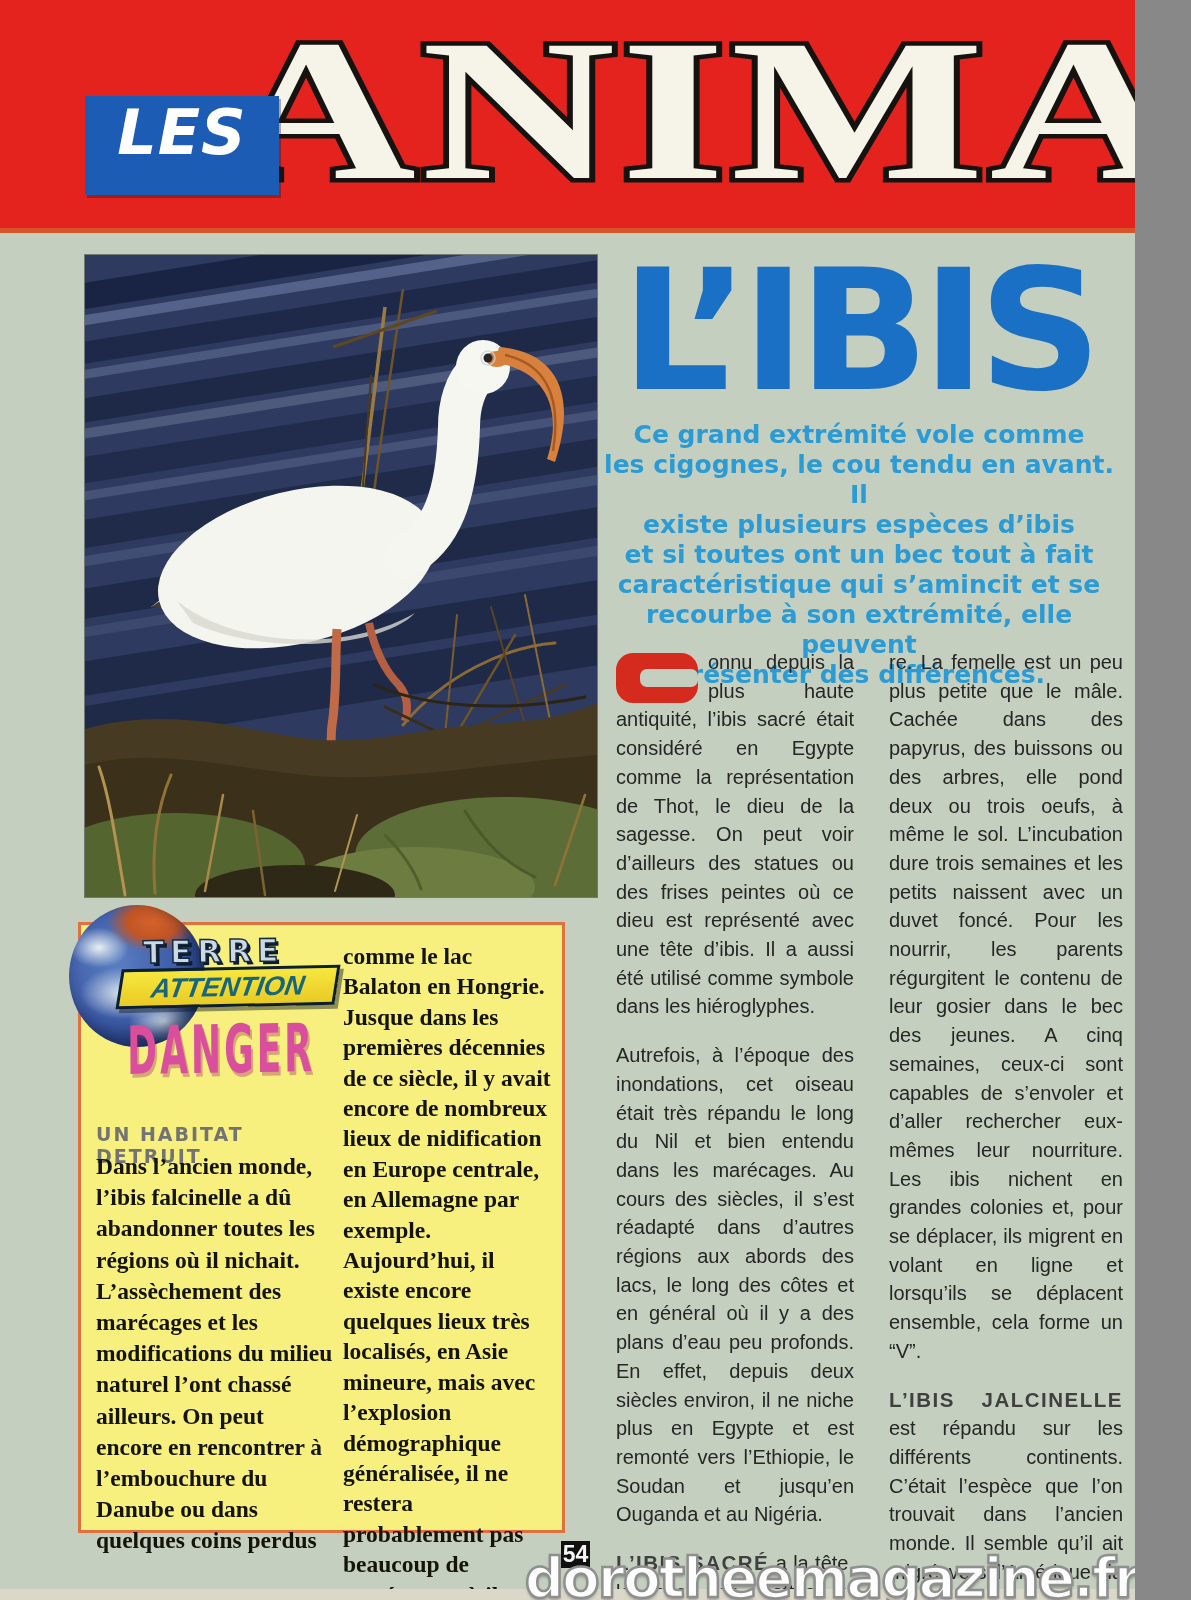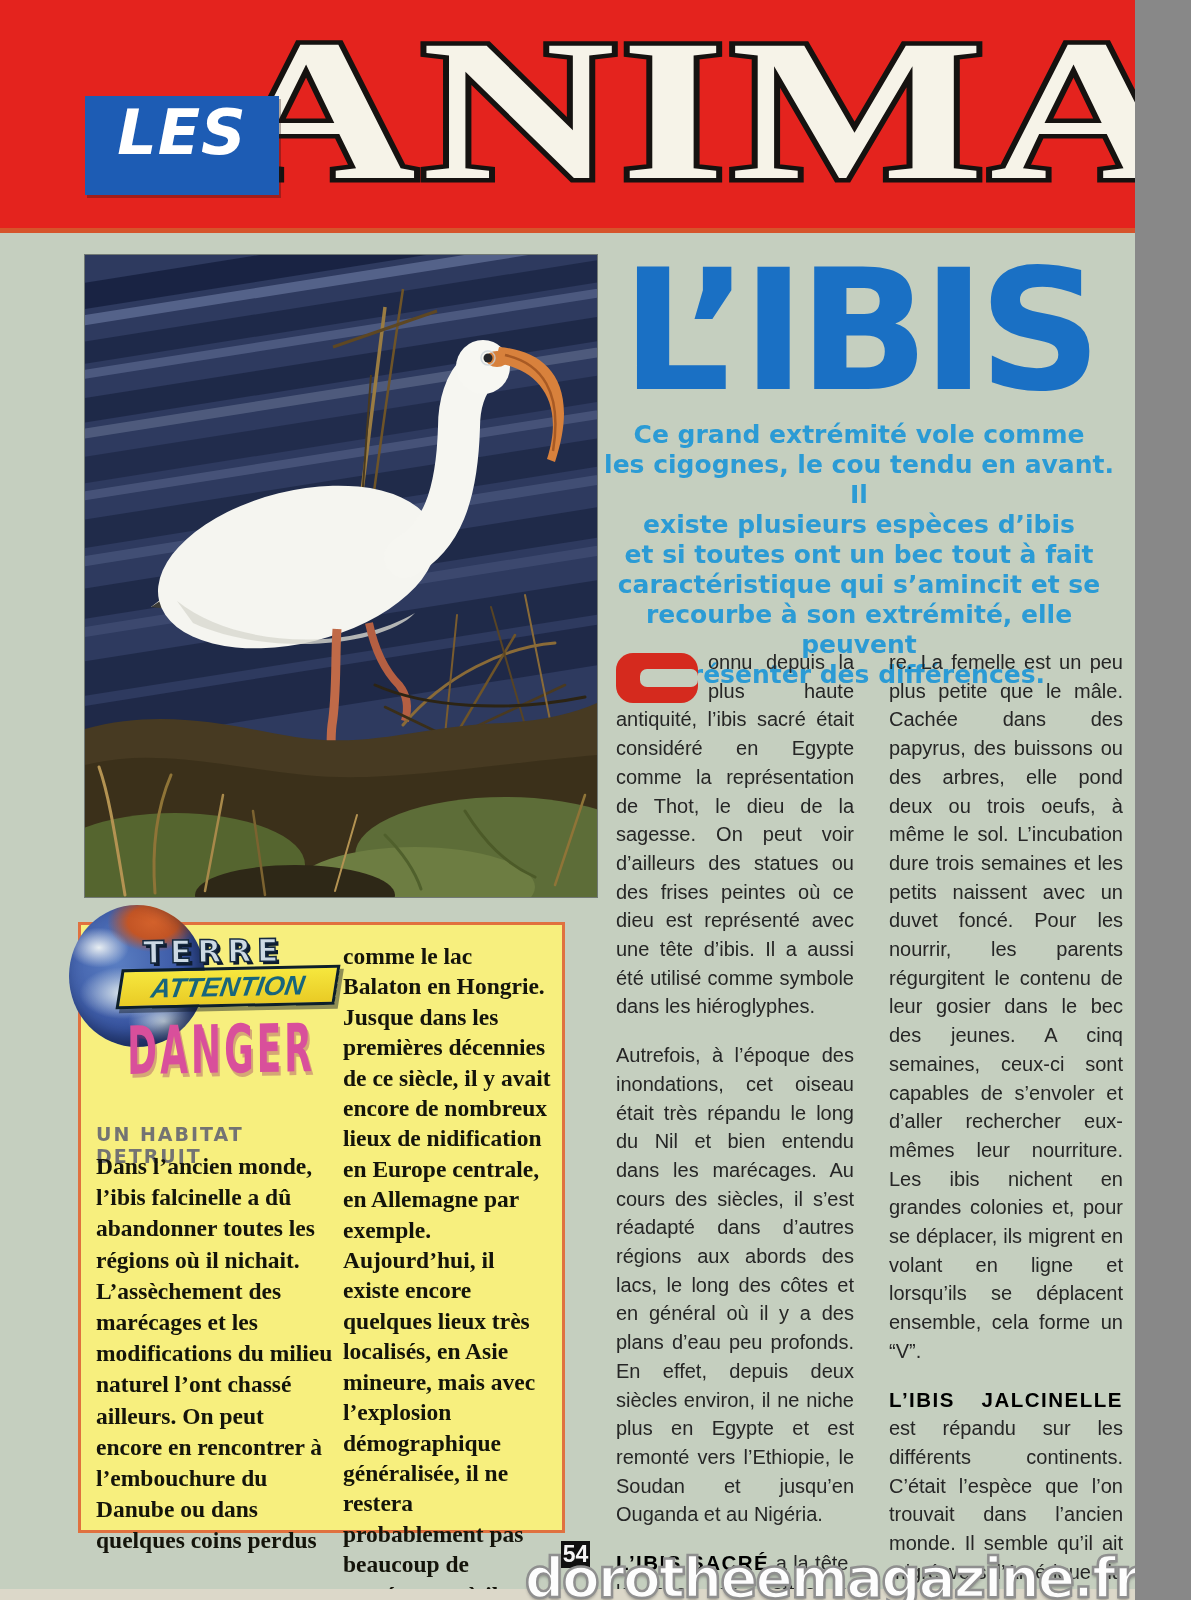--- a/index.html
+++ b/index.html
@@ -59,21 +59,21 @@
     font-size:20px; line-height:28.7px; text-align:justify;
   }
   .col1{ left:608px; }
   .col2{ left:881px; width:242px;}
   .bodycol p{ margin:0 0 20px 8px; }
   .bodycol p:last-child{ margin-bottom:0;}
   .dropcap{
     float:left; margin:5px 10px 0 0; width:82px; height:50px;
   }
   .redhead{
-    color:#000000; font-weight:900; letter-spacing:1.5px; font-size:20.5px;
+    color:#404040; font-weight:900; letter-spacing:1.5px; font-size:20.5px;
   }
   
   .danger-box{
     position:absolute; left:78px; top:922px; width:487px; height:611px;
     background:#f7ef7e; border:3px solid #e0713f; box-sizing:border-box;padding-left:8px;
   }
   .earth{
     position:absolute; left:-12px; top:-20px; width:136px; height:142px; border-radius:50%;
     background:
       radial-gradient(ellipse 46px 30px at 62% 12%, #d4622c 0%, #c35525 55%, rgba(195,85,37,0) 100%),

